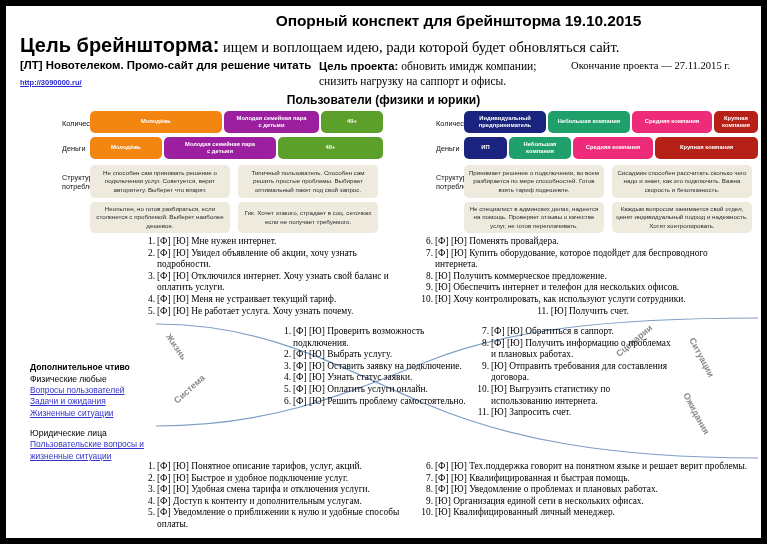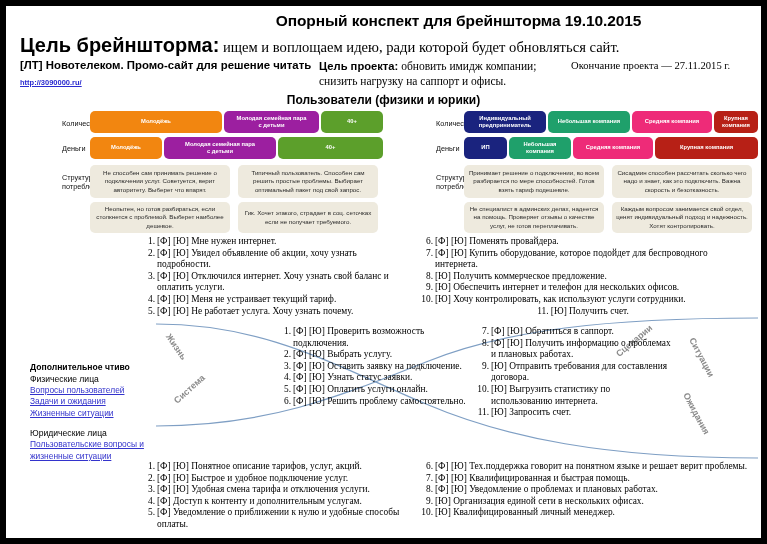--- a/index.html
+++ b/index.html
@@ -210,21 +210,21 @@
       <div class="li"><span class="num">6.</span><span>[Ф] [Ю] Поменять провайдера.</span></div>
       <div class="li"><span class="num">7.</span><span>[Ф] [Ю] Купить оборудование, которое подойдет для беспроводного интернета.</span></div>
       <div class="li"><span class="num">8.</span><span>[Ю] Получить коммерческое предложение.</span></div>
       <div class="li"><span class="num">9.</span><span>[Ю] Обеспечить интернет и телефон для нескольких офисов.</span></div>
       <div class="li"><span class="num">10.</span><span>[Ю] Хочу контролировать, как используют услуги сотрудники.</span></div>
       <div class="li center">11. [Ю] Получить счет.</div>
     </div>
 
   <div class="side">
     <div class="h">Дополнительное чтиво</div>
-    <div class="sub">Физические лица</div>
+    <div class="sub">Физические любые</div>
     <a href="#">Вопросы пользователей</a>
     <a href="#">Задачи и ожидания</a>
     <a href="#">Жизненные ситуации</a>
     <div class="gap"></div>
     <div class="sub">Юридические лица</div>
     <a href="#">Пользовательские вопросы и жизненные ситуации</a>
   </div>
 
   <svg class="curves" viewBox="0 0 755 532">
     <path d="M150 318 C 260 318, 330 360, 420 398 C 500 432, 600 452, 752 452" fill="none" stroke="#7f9fc4" stroke-width="1.2"></path>

